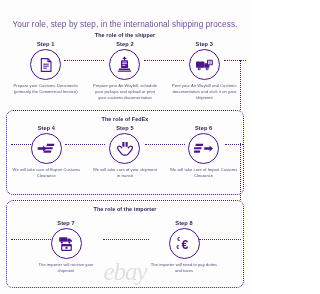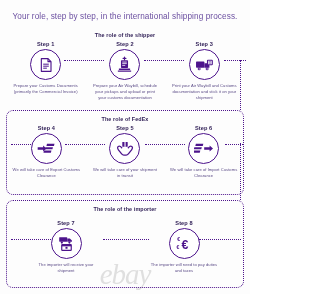--- a/index.html
+++ b/index.html
@@ -19,21 +19,21 @@
   .page {
     width: 250px;
     height: 294px;
     position: relative;
     background: #fdfdfd;
   }
 
   
   .header {
     position: absolute;
-    top: 12px;
+    top: 20px;
     left: 0;
     width: 250px;
     text-align: center;
     font-size: 8.2px;
     letter-spacing: 0.1px;
     color: #6b4fa0;
     white-space: nowrap;
   }
 
   
@@ -127,21 +127,21 @@
     z-index: 1;
   }
 
   
   .watermark {
     position: absolute;
     left: 50%;
     top: 258px;
     transform: translateX(-50%);
     font-family: "Liberation Serif", serif;
-    font-size: 29px;
+    font-size: 25px;
     color: rgba(120,120,120,0.22);
     letter-spacing: -1px;
     pointer-events: none;
     z-index: 9;
     font-style: italic;
     white-space: nowrap;
   }
 </style>
 </head>
 <body>

